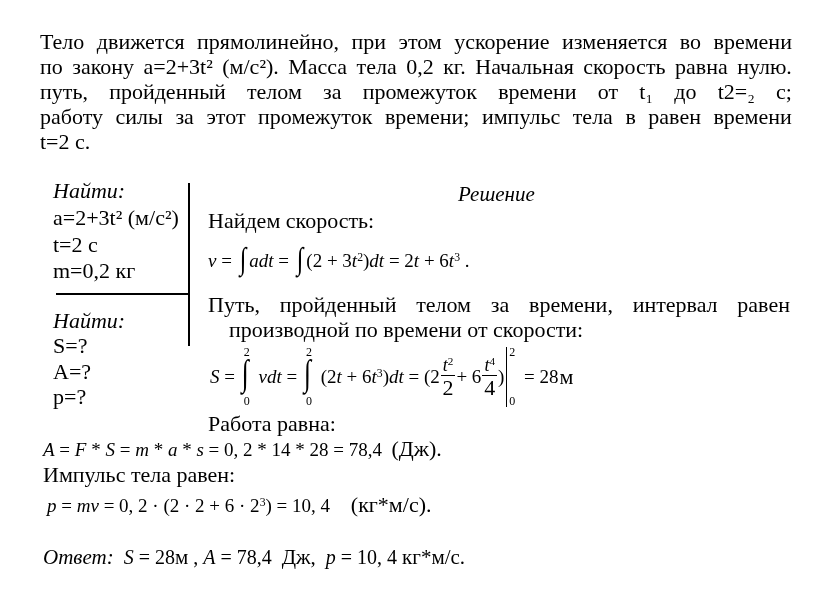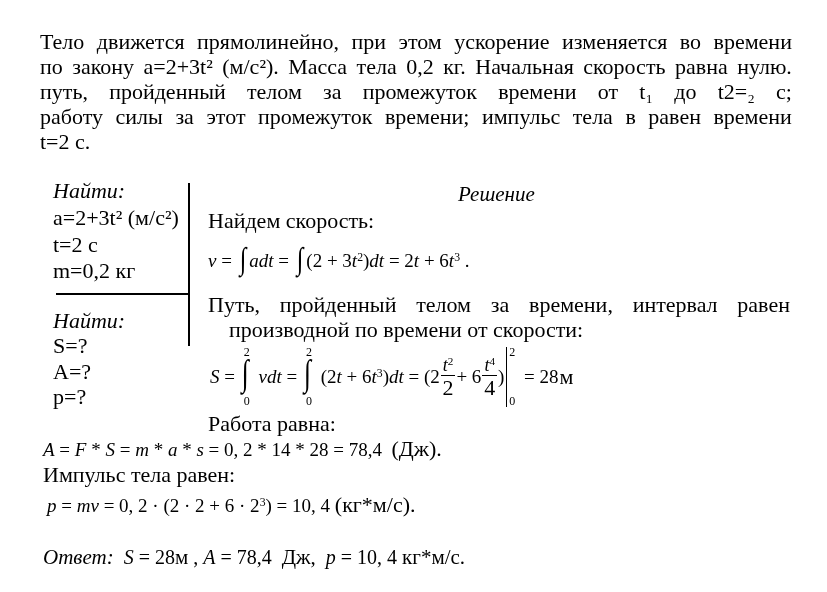--- a/index.html
+++ b/index.html
@@ -147,21 +147,21 @@
 </div>
 
 <div class="abs t22" style="left:208px; top:411px;">Работа равна:</div>
 <div class="abs math" style="left:43px; top:436px;">
   <i>A</i> = <i>F</i> * <i>S</i> = <i>m</i> * <i>a</i> * <i>s</i> = 0, 2 * 14 * 28 = 78,4&nbsp;
   <span style="font-size:22px;">(Дж).</span>
 </div>
 
 <div class="abs t22" style="left:43px; top:462px;">Импульс тела равен:</div>
 <div class="abs math" style="left:47px; top:492px;">
-  <i>p</i> = <i>mv</i> = 0, 2 · (2 · 2 + 6 · 2<sup>3</sup>) = 10, 4&nbsp;<span style="font-size:22px;">(кг*м/с).</span>
+  <i>p</i> = <i>mv</i> = 0, 2 · (2 · 2 + 6 · 2<sup>3</sup>) = 10, 4&nbsp;<span style="font-size:22px;margin-left:16px;">(кг*м/с).</span>
 </div>
 
 <div class="abs math" style="left:43px; top:545px; font-size:20px;">
   <i style="font-size:21px;">Ответ:</i>&nbsp;
   <i>S</i> = 28<span style="font-size:21px;">м</span> ,
   <i>A</i> = 78,4&nbsp; <span style="font-size:21px;">Дж,</span>&nbsp;
   <i>p</i> = 10, 4 <span style="font-size:21px;">кг*м/с.</span>
 </div>
 
 </body></html>

